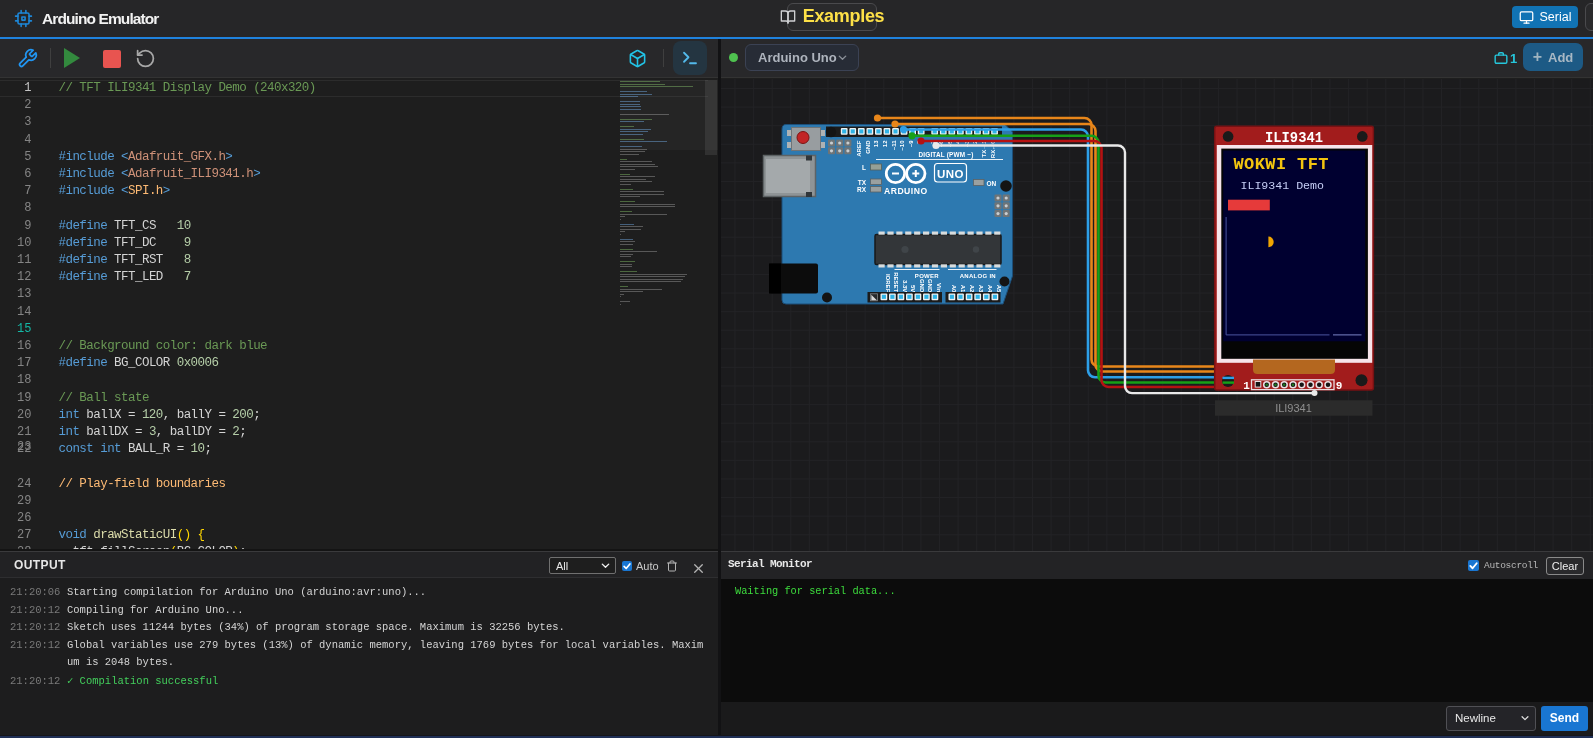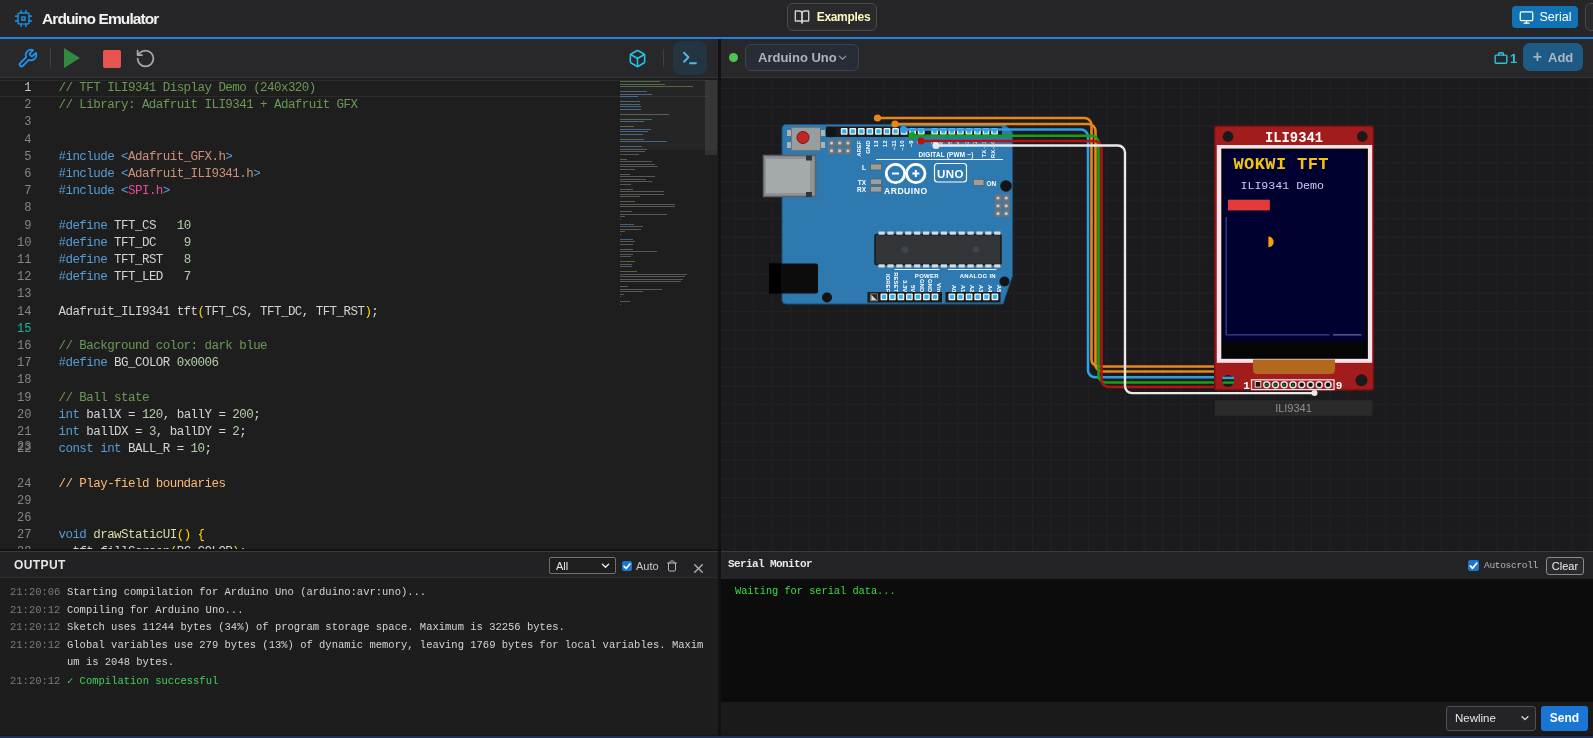--- a/index.html
+++ b/index.html
@@ -13,21 +13,21 @@
       <path d="M9 2v3M15 2v3M9 19v3M15 19v3M2 9h3M2 15h3M19 9h3M19 15h3"></path>
     </svg></div>
 <div style="position:absolute;left:42px;top:9.5px;font-size:15.5px;font-weight:bold;letter-spacing:-0.9px;color:#f2f2f2">Arduino Emulator</div>
 <div style="position:absolute;left:787px;top:2.5px;width:90px;height:28px;border:1px solid #4a4a4d;border-radius:6px;background:#2a2a2c;display:flex;align-items:center;justify-content:center;gap:7px">
     <span style="display:flex">
       <svg width="16" height="16" viewBox="0 0 24 24" fill="none" stroke="#cfd0d2" stroke-width="2" stroke-linecap="round" stroke-linejoin="round">
         <path d="M2 3h6a4 4 0 0 1 4 4v14a3 3 0 0 0-3-3H2z"></path>
         <path d="M22 3h-6a4 4 0 0 0-4 4v14a3 3 0 0 1 3-3h7z"></path>
       </svg>
     </span>
-    <span style="font-size:12px;color:#fef9c3;font-weight:bold;letter-spacing:-0.3px">Examples</span>
+    <span style="font-size:18px;color:#fde047;font-weight:bold;letter-spacing:-0.3px">Examples</span>
   </div>
 <div style="position:absolute;left:1512px;top:6px;width:66px;height:22px;background:#1173b4;border-radius:4px;display:flex;align-items:center;justify-content:center;gap:6px">
     <span style="display:flex">
       <svg width="15" height="15" viewBox="0 0 24 24" fill="none" stroke="#fff" stroke-width="2" stroke-linecap="round" stroke-linejoin="round">
         <rect x="2" y="3" width="20" height="14" rx="2"></rect>
         <line x1="8" y1="21" x2="16" y2="21"></line>
         <line x1="12" y1="17" x2="12" y2="21"></line>
       </svg>
     </span>
     <span style="font-size:12.5px;color:#fff">Serial</span>
@@ -106,32 +106,30 @@
       <div style="position:absolute;top:441.2px;right:0;color:#858585">22</div>
       <div style="position:absolute;top:439px;right:0;color:#858585">23</div>
       <div style="position:absolute;top:475.6px;right:0;color:#858585">24</div>
       <div style="position:absolute;top:492.8px;right:0;color:#858585">29</div>
       <div style="position:absolute;top:510.0px;right:0;color:#858585">26</div>
       <div style="position:absolute;top:527.2px;right:0;color:#858585">27</div>
       <div style="position:absolute;top:544.4px;right:0;color:#858585">28</div>
     </div>
   <div class="mono" style="position:absolute;left:58.5px;top:-79px;width:560px;height:548px;font-size:12.5px;line-height:17.2px;letter-spacing:-0.55px;color:#D4D4D4">
       <div style="position:absolute;top:80.0px;left:0;white-space:pre"><span style="color:#6A9955">// TFT ILI9341 Display Demo (240x320)</span></div>
-      <div style="position:absolute;top:97.2px;left:0;white-space:pre"><span style="color:#6A9955">// Library: Adafruit ILI9341 + Adafruit GFX</span></div>
       <div style="position:absolute;top:131.6px;left:0;white-space:pre"></div>
       <div style="position:absolute;top:148.8px;left:0;white-space:pre"><span style="color:#569CD6">#include</span> <span style="color:#569CD6">&lt;</span><span style="color:#CE9178">Adafruit_GFX.h</span><span style="color:#569CD6">&gt;</span></div>
       <div style="position:absolute;top:166.0px;left:0;white-space:pre"><span style="color:#569CD6">#include</span> <span style="color:#569CD6">&lt;</span><span style="color:#CE9178">Adafruit_ILI9341.h</span><span style="color:#569CD6">&gt;</span></div>
-      <div style="position:absolute;top:183.2px;left:0;white-space:pre"><span style="color:#569CD6">#include</span> <span style="color:#569CD6">&lt;</span><span style="color:#ec4899">SPI.h</span><span style="color:#569CD6">&gt;</span></div>
+      <div style="position:absolute;top:183.2px;left:0;white-space:pre"><span style="color:#569CD6">#include</span> <span style="color:#569CD6">&lt;</span><span style="color:#fdba74">SPI.h</span><span style="color:#569CD6">&gt;</span></div>
       <div style="position:absolute;top:200.4px;left:0;white-space:pre"></div>
       <div style="position:absolute;top:217.6px;left:0;white-space:pre"><span style="color:#569CD6">#define</span> TFT_CS   <span style="color:#B5CEA8">10</span></div>
       <div style="position:absolute;top:234.8px;left:0;white-space:pre"><span style="color:#569CD6">#define</span> TFT_DC    <span style="color:#B5CEA8">9</span></div>
       <div style="position:absolute;top:252.0px;left:0;white-space:pre"><span style="color:#569CD6">#define</span> TFT_RST   <span style="color:#B5CEA8">8</span></div>
       <div style="position:absolute;top:269.2px;left:0;white-space:pre"><span style="color:#569CD6">#define</span> TFT_LED   <span style="color:#B5CEA8">7</span></div>
       <div style="position:absolute;top:286.4px;left:0;white-space:pre"></div>
-      <div style="position:absolute;top:303.6px;left:0;white-space:pre">Adafruit_ILI9341 tft<span style="color:#FFD700">(</span>TFT_CS, TFT_DC, TFT_RST<span style="color:#FFD700">)</span>;</div>
       <div style="position:absolute;top:320.8px;left:0;white-space:pre"></div>
       <div style="position:absolute;top:338.0px;left:0;white-space:pre"><span style="color:#6A9955">// Background color: dark blue</span></div>
       <div style="position:absolute;top:355.2px;left:0;white-space:pre"><span style="color:#569CD6">#define</span> BG_COLOR <span style="color:#B5CEA8">0x0006</span></div>
       <div style="position:absolute;top:372.4px;left:0;white-space:pre"></div>
       <div style="position:absolute;top:389.6px;left:0;white-space:pre"><span style="color:#6A9955">// Ball state</span></div>
       <div style="position:absolute;top:406.8px;left:0;white-space:pre"><span style="color:#569CD6">int</span> ballX = <span style="color:#B5CEA8">120</span>, ballY = <span style="color:#B5CEA8">200</span>;</div>
       <div style="position:absolute;top:424.0px;left:0;white-space:pre"><span style="color:#569CD6">int</span> ballDX = <span style="color:#B5CEA8">3</span>, ballDY = <span style="color:#B5CEA8">2</span>;</div>
       <div style="position:absolute;top:441.2px;left:0;white-space:pre"><span style="color:#569CD6">const</span> <span style="color:#569CD6">int</span> BALL_R = <span style="color:#B5CEA8">10</span>;</div>
       <div style="position:absolute;top:458.4px;left:0;white-space:pre"></div>
       <div style="position:absolute;top:475.6px;left:0;white-space:pre"><span style="color:#fdba74">// Play-field boundaries</span></div>

